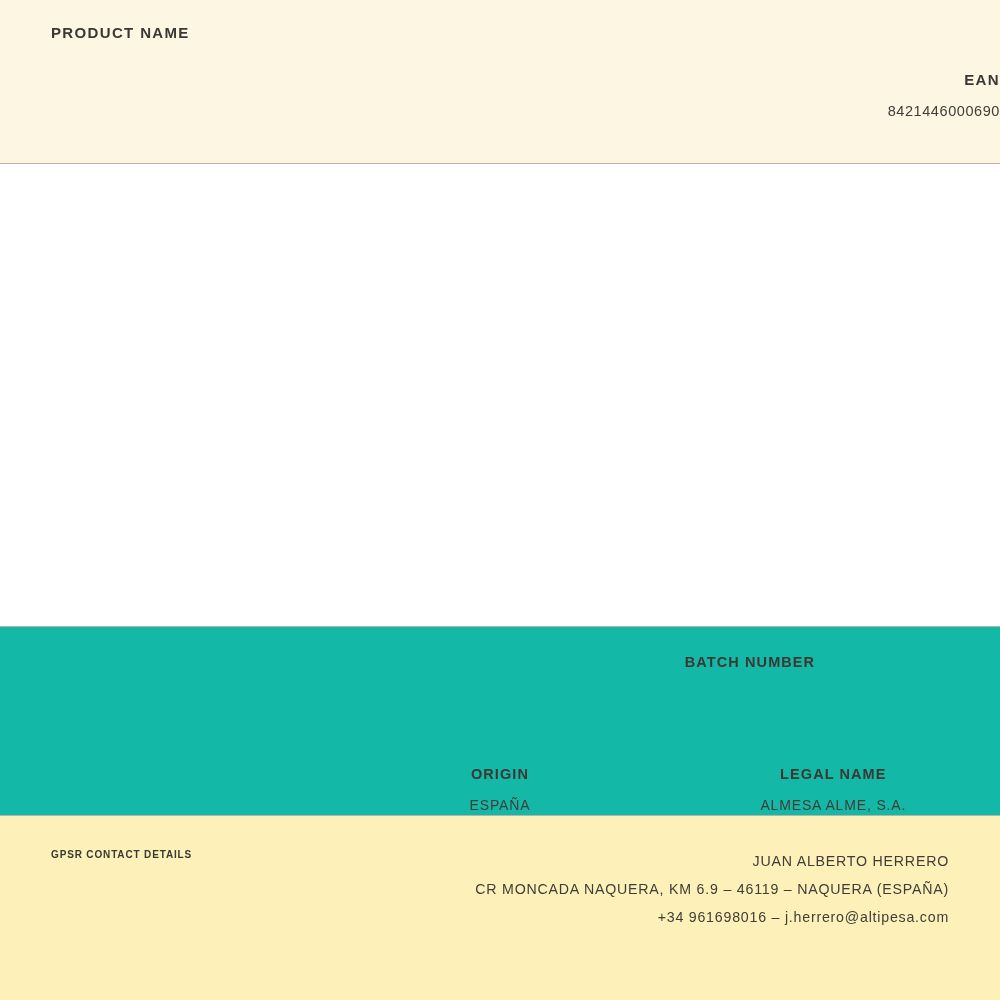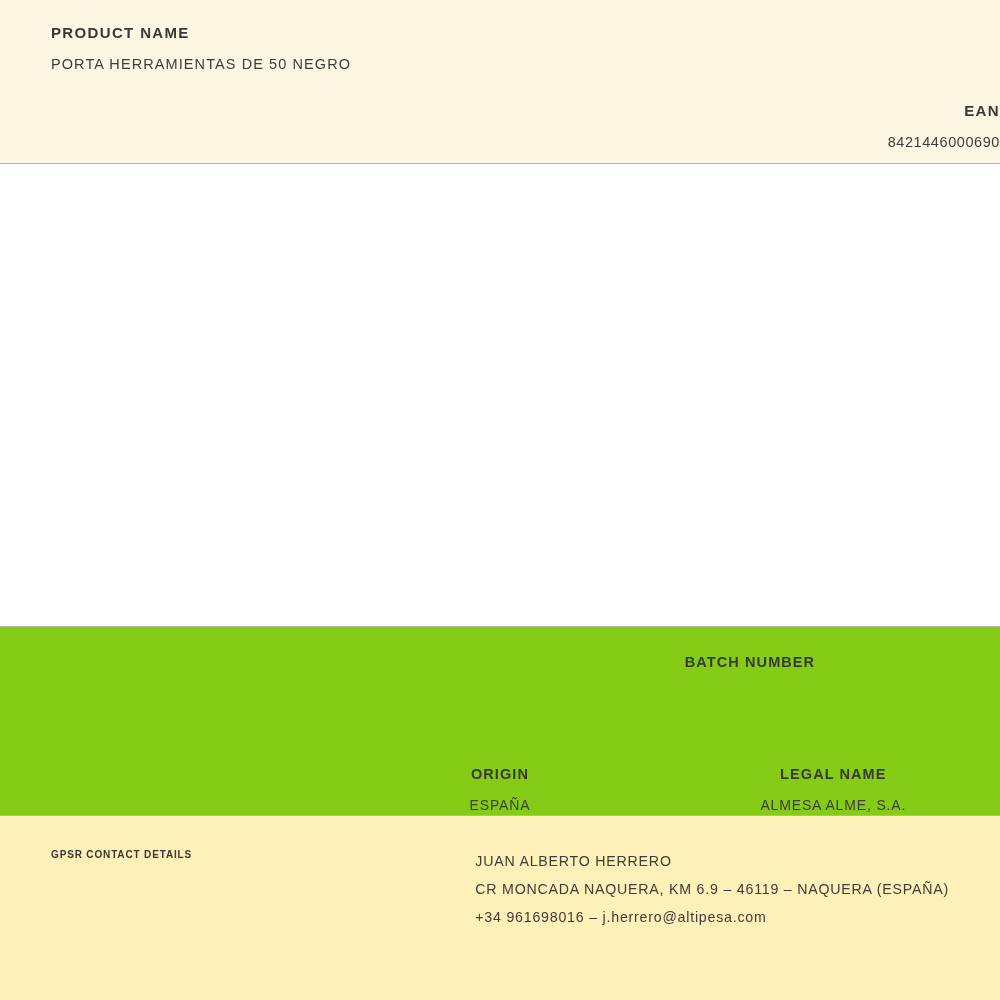--- a/index.html
+++ b/index.html
@@ -57,21 +57,21 @@
 
   
   .middle-blank {
     background: #ffffff;
     flex: 0 0 462px;
     border-bottom: 1px solid #b9b4a8;
   }
 
   
   .details-block {
-    background: #84cc16;
+    background: #14b8a6;
     flex: 0 0 185px;
     border-bottom: 1px solid #b9b4a8;
     box-sizing: border-box;
     padding-top: 25px;
   }
   .details-row {
     display: flex;
     width: 100%;
   }
   .details-row + .details-row {
@@ -112,39 +112,38 @@
   }
   .gpsr-title {
     font-size: 10px;
     font-weight: bold;
     letter-spacing: 0.085em;
     color: #3b3833;
     line-height: 1.4;
     white-space: nowrap;
   }
   .gpsr-lines {
-    text-align: left;
+    text-align: right;
   }
   .gpsr-line {
     font-size: 14.2px;
     letter-spacing: 0.055em;
     color: #403d38;
     line-height: 1.95;
     white-space: nowrap;
   }
 </style>
 </head>
 <body>
 
 <div class="page">
 
   <div class="top-block">
     <div class="field">
       <div class="field-label">PRODUCT NAME</div>
-      <div class="field-value">PORTA HERRAMIENTAS DE 50 NEGRO</div>
     </div>
     <div class="field">
       <div class="field-label">EAN</div>
       <div class="field-value plain">8421446000690</div>
     </div>
   </div>
 
   <div class="middle-blank"></div>
 
   <div class="details-block">

